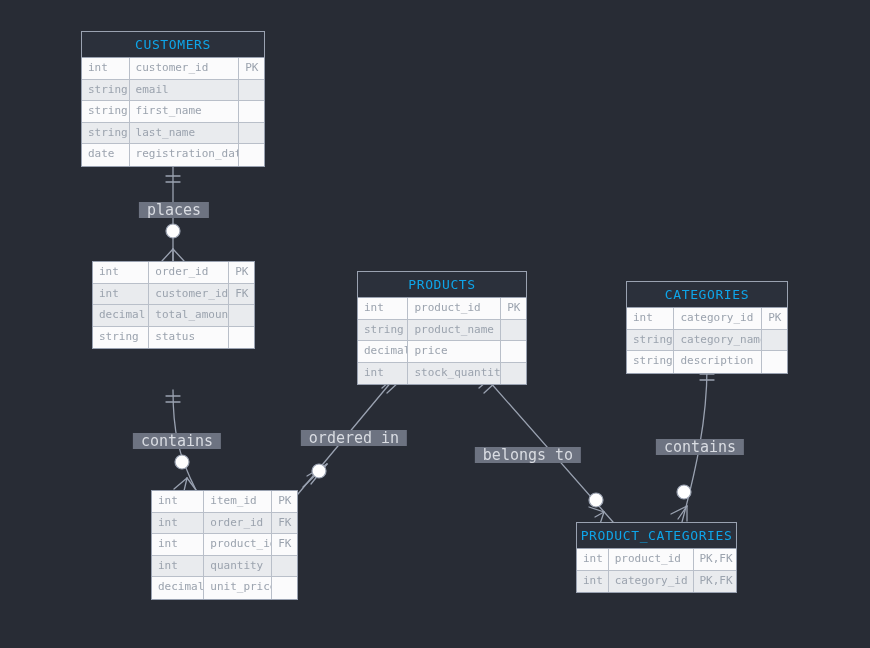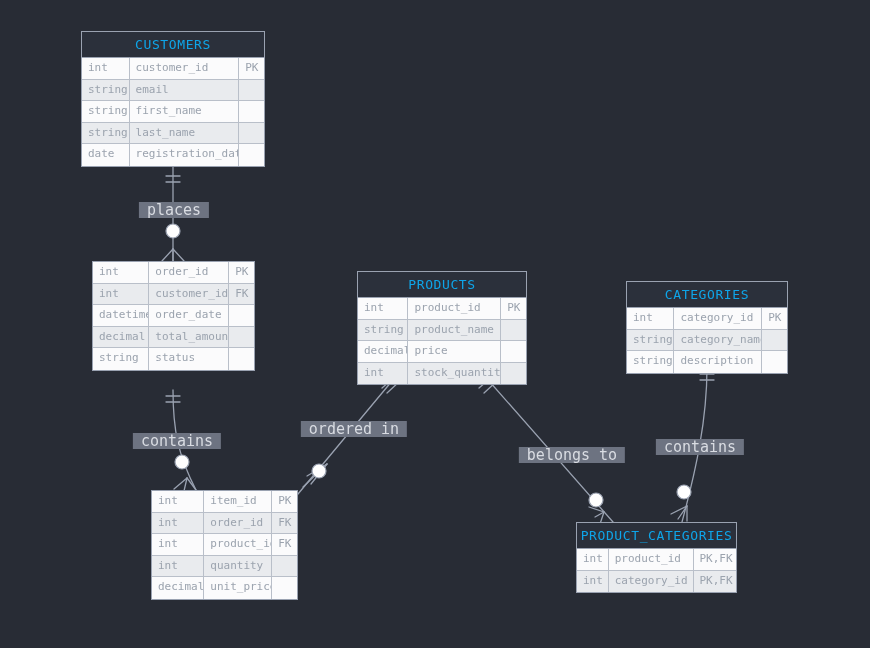--- a/index.html
+++ b/index.html
@@ -172,25 +172,20 @@
         <div class="attr-row odd">
           <div class="cell" style="width: 57px;">int</div>
           <div class="cell" style="width: 81px;">order_id</div>
           <div class="cell key" style="width: 25px;">PK</div>
         </div>
         <div class="attr-row even">
           <div class="cell" style="width: 57px;">int</div>
           <div class="cell" style="width: 81px;">customer_id</div>
           <div class="cell key" style="width: 25px;">FK</div>
         </div>
-        <div class="attr-row odd">
-          <div class="cell" style="width: 57px;">datetime</div>
-          <div class="cell" style="width: 81px;">order_date</div>
-          <div class="cell key" style="width: 25px;"></div>
-        </div>
         <div class="attr-row even">
           <div class="cell" style="width: 57px;">decimal</div>
           <div class="cell" style="width: 81px;">total_amount</div>
           <div class="cell key" style="width: 25px;"></div>
         </div>
         <div class="attr-row odd">
           <div class="cell" style="width: 57px;">string</div>
           <div class="cell" style="width: 81px;">status</div>
           <div class="cell key" style="width: 25px;"></div>
         </div>
@@ -273,18 +268,18 @@
         <div class="attr-row even">
           <div class="cell" style="width: 32px;">int</div>
           <div class="cell" style="width: 86px;">category_id</div>
           <div class="cell key" style="width: 43px;">PK,FK</div>
         </div>
       </div>
     </div>
   <div id="label-layer">
       <div class="rel-label" style="left: 174px; top: 210px;">places</div>
       <div class="rel-label" style="left: 177px; top: 441px;">contains</div>
-      <div class="rel-label" style="left: 354px; top: 429px; text-align: center;">ordered in</div>
-      <div class="rel-label" style="left: 572px; top: 455px;">belongs to</div>
+      <div class="rel-label" style="left: 354px; top: 438px; text-align: center;">ordered in</div>
+      <div class="rel-label" style="left: 528px; top: 455px;">belongs to</div>
       <div class="rel-label" style="left: 700px; top: 447px;">contains</div>
     </div>
 
 </div>
 
 </body></html>

